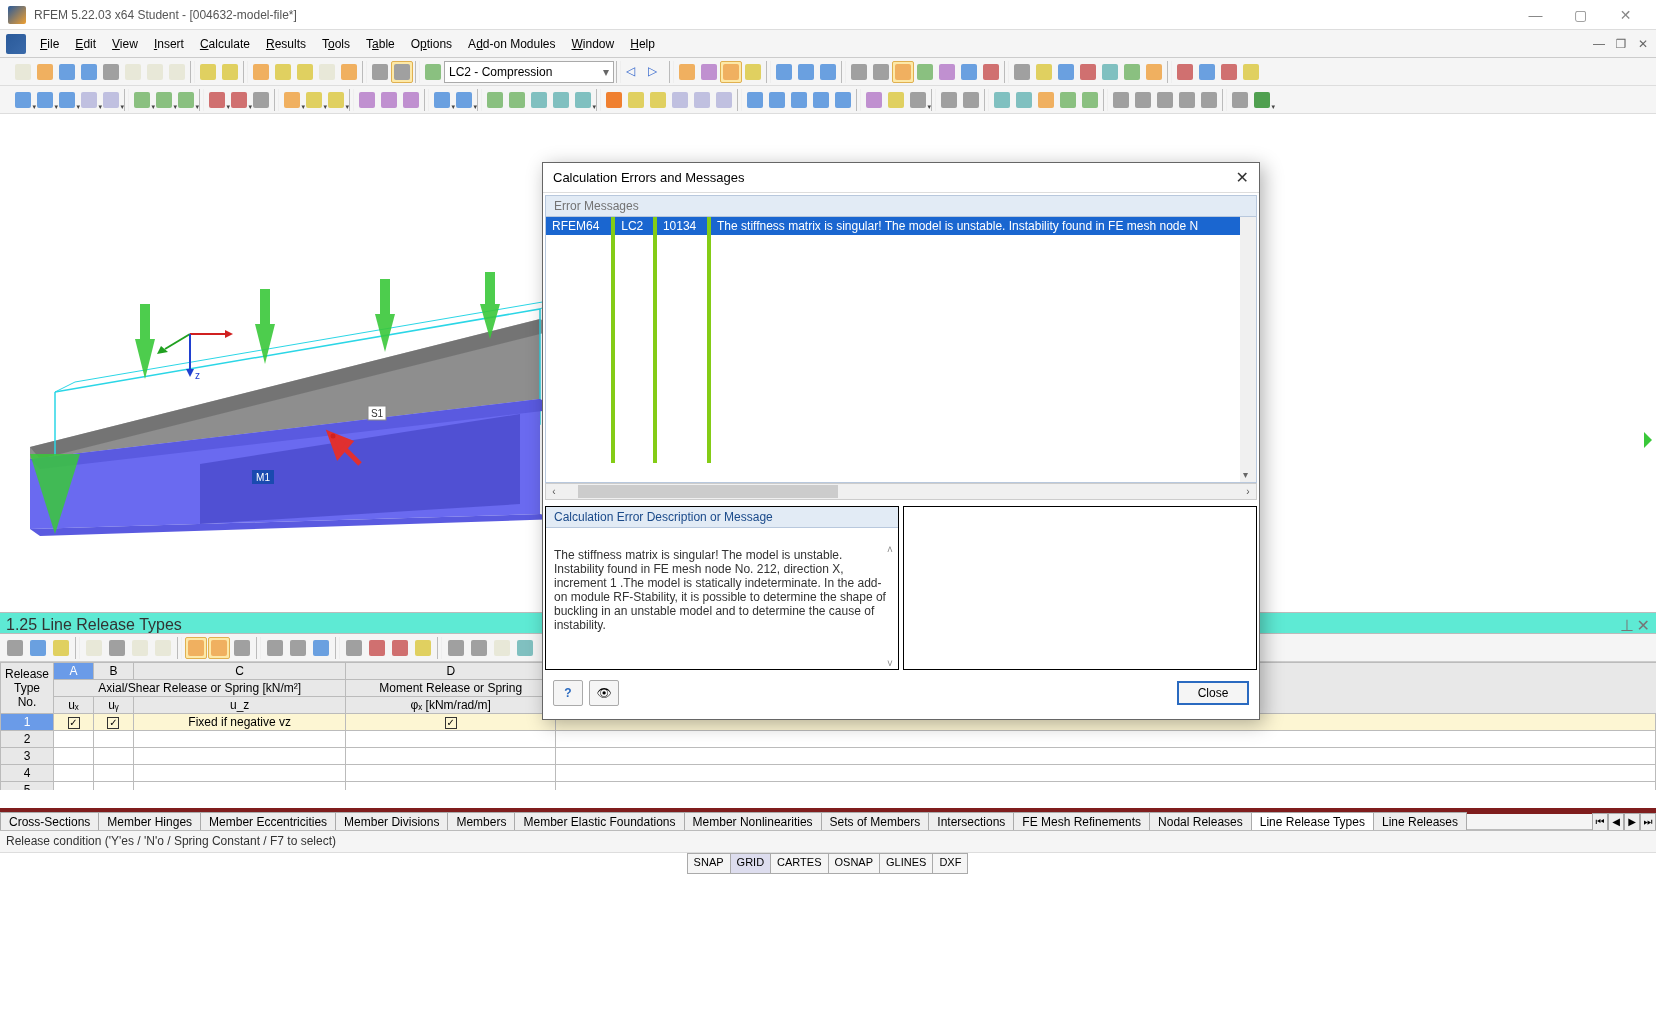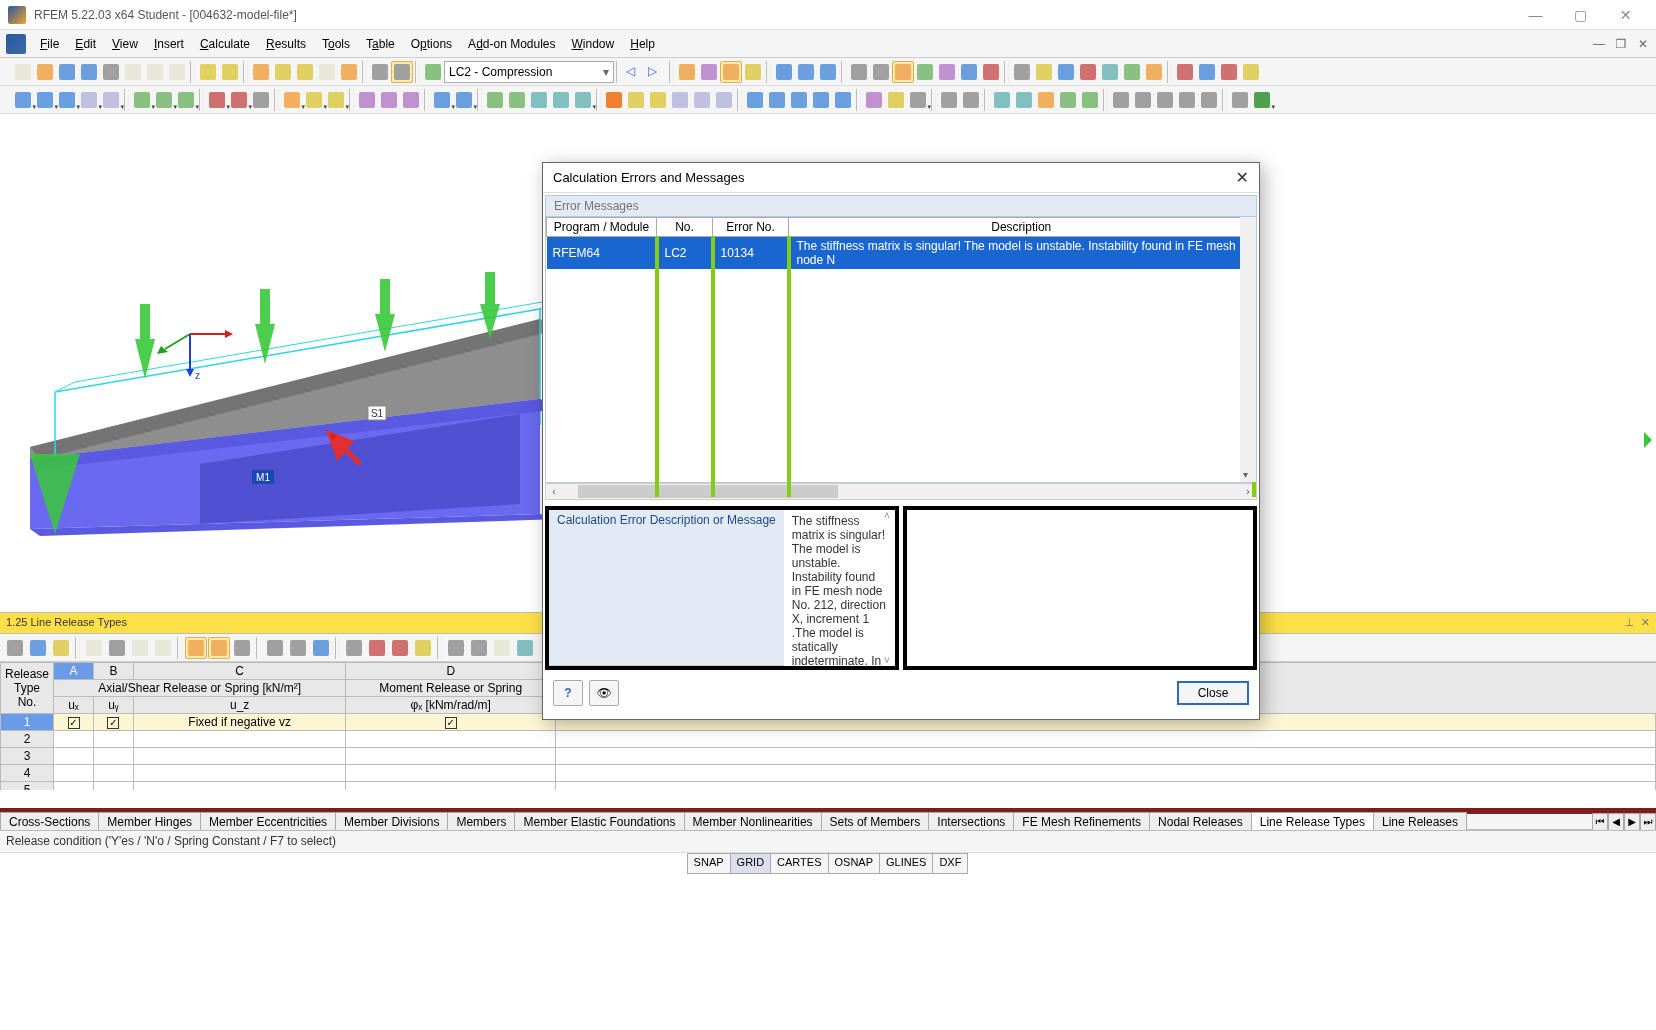--- a/index.html
+++ b/index.html
@@ -27,21 +27,21 @@
 .tbtn .dd { position: absolute; right: -3px; bottom: -1px; font-size: 7px; color: #444; }
 .tsep { width: 5px; height: 22px; margin: 0 2px; border-left: 1px solid #bbb; border-right: 1px solid #eee; }
 .lc-combo { width: 170px; height: 22px; border: 1px solid #aaa; background: #fff; padding: 0 4px; font-size: 12px; display: flex; align-items: center; }
 .lc-combo .arr { margin-left: auto; color: #666; }
 
 
 .viewport { position: absolute; top: 114px; left: 0; right: 0; height: 498px; background: #fff; }
 .viewport svg { width: 100%; height: 100%; }
 
 
-.lower-title { position: absolute; top: 612px; left: 0; right: 0; height: 22px; background: #fde047; border-top: 1px solid #bbb; border-bottom: 1px solid #bbb; padding: 3px 6px; font-size: 11px; color: #333; }
+.lower-title { position: absolute; top: 612px; left: 0; right: 0; height: 22px; background: #5eead4; border-top: 1px solid #bbb; border-bottom: 1px solid #bbb; padding: 3px 6px; font-size: 16px; color: #333; }
 .lower-title .pin { position: absolute; right: 22px; top: 3px; color: #777; }
 .lower-title .x { position: absolute; right: 6px; top: 3px; color: #777; }
 .lower-toolbar { position: absolute; top: 634px; left: 0; right: 0; height: 28px; background: #f5f5f5; display: flex; align-items: center; padding: 0 4px; gap: 1px; border-bottom: 1px solid #ccc; }
 .lower-table { position: absolute; top: 662px; left: 0; right: 0; height: 128px; background: #fff; overflow: hidden; }
 .lower-table table { border-collapse: collapse; width: 100%; }
 .lower-table th, .lower-table td { border: 1px solid #bbb; font-size: 12px; padding: 1px 4px; text-align: center; background: #fff; height: 16px; }
 .lower-table th { background: #e8e8e8; font-weight: normal; }
 .lower-table th.col-a { background: #6a9be8; color: #fff; }
 .lower-table td.rowhead { background: #e8e8e8; width: 40px; }
 .lower-table td.rowhead.sel { background: #6a9be8; color: #fff; }
@@ -69,21 +69,21 @@
 .dialog .err-table { margin:0 2px; height:266px; border:1px solid #b8c8dd; border-top:none; position:relative; }
 .dialog .err-table table { border-collapse:collapse; width:100%; }
 .dialog .err-table th { background:#fff; border:1px solid #aaa; font-weight:normal; font-size:12px; padding:2px 4px; }
 .dialog .err-table td { border-right:4px solid #84cc16; font-size:12px; padding:2px 6px; }
 .dialog .err-table tr.selrow td { background:#1a66d0; color:#fff; }
 .dialog .err-table .scroll { position:absolute; right:0; top:0; bottom:0; width:16px; background:#f0f0f0; }
 .dialog .hscroll { height:17px; margin:0 2px; background:#f0f0f0; border:1px solid #ccc; display:flex; align-items:center; }
 .dialog .hscroll .thumb { width:260px; height:13px; background:#ccc; margin-left:16px; }
 .dialog .hscroll .ar { width:16px; text-align:center; font-size:10px; color:#555; }
 .dialog .desc-row { display:flex; gap:4px; margin:6px 2px 2px 2px; height:164px; }
-.dialog .desc-box { flex:1; border:4px solid #000000; display:flex; flex-direction:row; }
+.dialog .desc-box { flex:1; border:1px solid #000000; display:flex; flex-direction:column;gap:16px; }
 .dialog .desc-box .hdr { background:#e2ebf5; color:#1a4a8a; font-size:12px; padding:3px 8px; border-bottom:1px solid #b8c8dd; }
 .dialog .desc-box .body { flex:1; padding:4px 8px; font-size:12px; color:#333; position:relative; overflow:hidden; }
 .dialog .desc-box .body .sc { position:absolute; right:0; top:0; bottom:0; width:16px; display:flex; flex-direction:column; justify-content:space-between; align-items:center; color:#888; font-size:10px; }
 .dialog .footer { height:42px; display:flex; align-items:center; padding:0 10px; gap:6px; }
 .dialog .footer .fbtn { width:30px; height:26px; border:1px solid #aaa; background:#f5f5f5; display:flex; align-items:center; justify-content:center; border-radius:2px; }
 .dialog .footer .close-btn { margin-left:auto; width:72px; height:24px; border:2px solid #2a6ac0; background:#f5f5f5; font-size:12px; display:flex; align-items:center; justify-content:center; }
 
 
 .c1{background:#e8e8d8}.c2{background:#f0b060}.c3{background:#6aa0e0}.c4{background:#8ac080}
 .c5{background:#d07070}.c6{background:#c090d0}.c7{background:#e0d060}.c8{background:#80c0c0}
@@ -707,26 +707,20 @@
 
 <div class="dialog">
   <div class="dtitle">
     <span>Calculation Errors and Messages</span>
     <span class="x">✕</span>
   </div>
   <div class="section-hdr">Error Messages</div>
   <div class="err-table">
     <table>
       <tbody>
-          <tr>
-        <th style="width:110px">Program / Module</th>
-        <th style="width:56px">No.</th>
-        <th style="width:76px">Error No.</th>
-        <th>Description</th>
-      </tr>
       <tr class="selrow">
         <td style="text-align:left">RFEM64</td>
         <td>LC2</td>
         <td>10134</td>
         <td style="text-align:left">The stiffness matrix is singular! The model is unstable. Instability found in FE mesh node N</td>
       </tr>
 
       <tr>
             <td style="height:228px;border-bottom:none"></td>
             <td style="border-bottom:none"></td>

